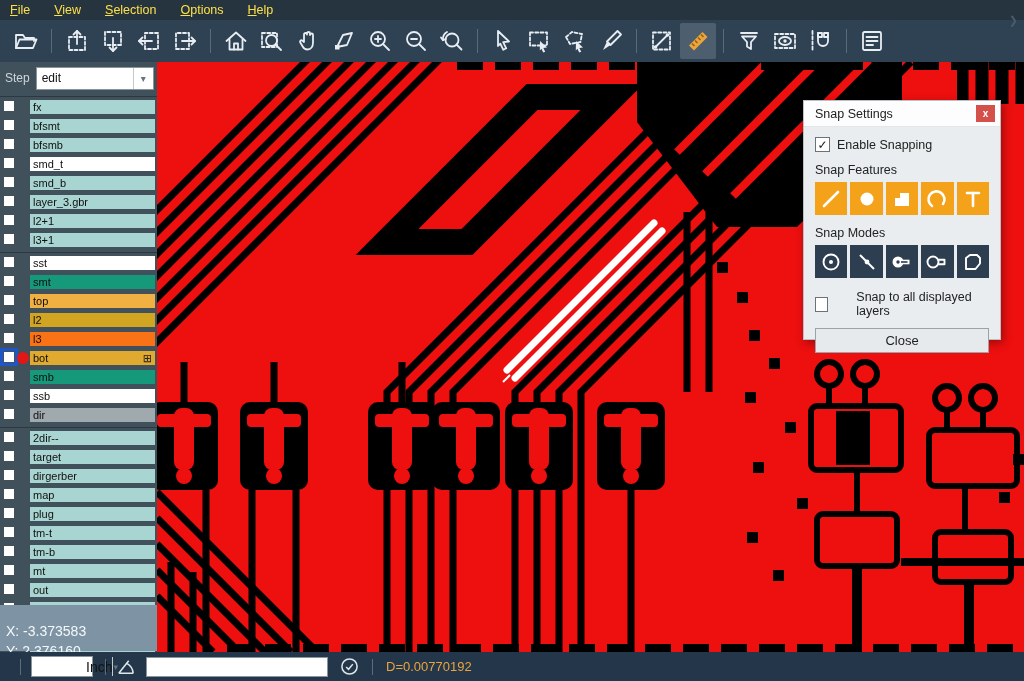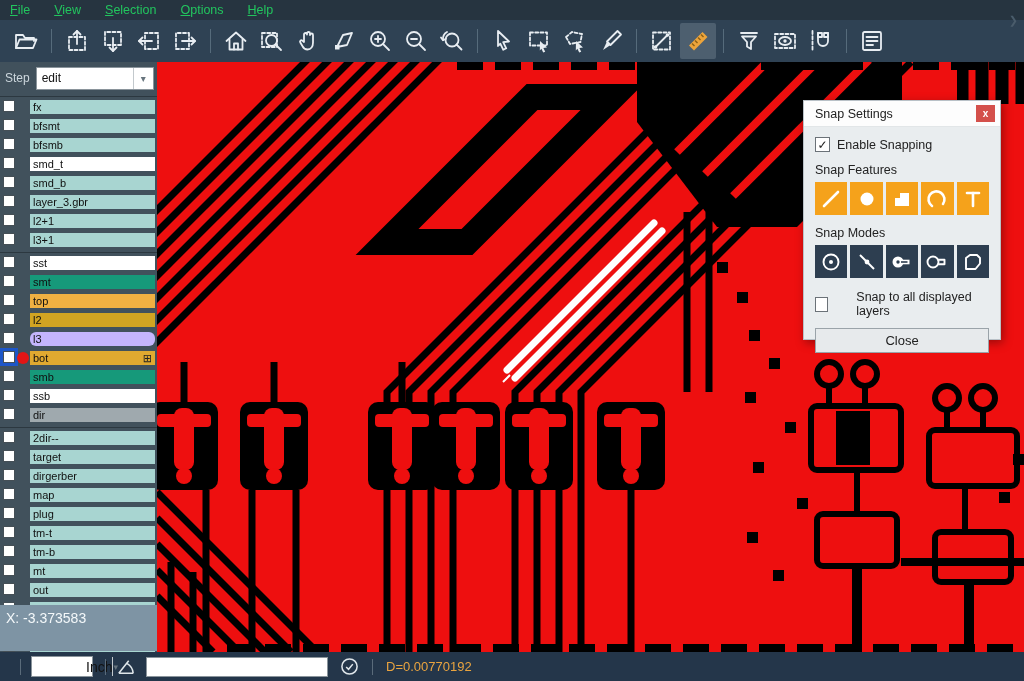--- a/index.html
+++ b/index.html
@@ -2,21 +2,21 @@
 <html><head>
 <meta charset="utf-8">
 <style>
   * { margin:0; padding:0; box-sizing:border-box; }
   html,body { width:1024px; height:681px; overflow:hidden; font-family:"Liberation Sans",sans-serif; }
   #app { position:relative; width:1024px; height:681px; background:#2f4254; }
 
   
   #menubar { position:absolute; left:0; top:0; width:1024px; height:20px; background:#263440;
              display:flex; align-items:center; padding-left:10px; gap:24px; }
-  .menu-item { color:#22c55e; font-size:12.5px; cursor:default; }
+  .menu-item { color:#fde047; font-size:12.5px; cursor:default; }
   .menu-item .u { text-decoration:underline; }
 
   
   #toolbar { position:absolute; left:0; top:20px; width:1024px; height:42px; background:#2f4254;
              display:flex; align-items:center; padding-left:8px; }
   .tbtn { width:36px; height:36px; display:flex; align-items:center; justify-content:center; border-radius:2px; }
   .tbtn.active { background:#4d5f6f; }
   .tsep { width:1px; height:24px; background:#56播0; background:#566b7b; margin:0 7px; }
   #tb-overflow { position:absolute; right:6px; top:14px; color:#4a5c6b; font-size:11px; }
 
@@ -33,21 +33,21 @@
   .lgroup { margin-bottom:4px; border-top:1px solid #2c3840; padding-top:3px; }
   .lrow { position:relative; height:14px; margin-bottom:5px; }
   .lrow .cb { position:absolute; left:3px; top:0px; width:12px; height:12px; background:#fff; border:1.6px solid #454f56; }
   .lrow .cbsel { box-shadow:0 0 0 3px #1d56c8; }
   .lrow .dot { position:absolute; left:17px; top:1px; width:12px; height:12px; border-radius:50%; background:#e31515; }
   .lrow .nm { position:absolute; left:30px; top:0; right:2px; height:14px; font-size:11px; color:#101010;
               padding-left:3px; line-height:14px; white-space:nowrap; overflow:hidden; }
   .lrow .grid { position:absolute; right:5px; top:0; font-size:11px; line-height:14px; color:#222; }
 
   #coordpanel { position:absolute; left:0; top:543px; width:157px; height:46px; background:#7e94a4;
-                color:#f4f8fa; font-size:14px; padding:3px 0 0 6px; line-height:20px; }
+                color:#f4f8fa; font-size:14px; padding:16px 0 0 6px; line-height:20px; }
 
   
   #canvas { position:absolute; left:157px; top:62px; width:867px; height:590px; background:#ee0f0f; }
 
   
   #snapdlg { position:absolute; left:803px; top:100px; width:198px; height:240px; background:#e9edef;
              border:1px solid #b9c1c7; box-shadow:2px 3px 9px rgba(0,0,0,.35); }
   #dlg-title { height:26px; background:#fdfdfd; border-bottom:1px solid #e2e6e8; display:flex;
                align-items:center; justify-content:space-between; padding:0 5px 0 11px; }
   #dlg-title .t { font-size:12.5px; color:#222; }
@@ -318,21 +318,21 @@
           <div class="lrow">
             <div class="cb"></div>
             <div class="nm" style="background: rgb(240, 176, 66);">top</div>
           </div>
           <div class="lrow">
             <div class="cb"></div>
             <div class="nm" style="background: rgb(209, 164, 34);">l2</div>
           </div>
           <div class="lrow">
             <div class="cb"></div>
-            <div class="nm" style="background: #c4b5fd; border-radius: 6px;">l3</div>
+            <div class="nm" style="background: #f97316;">l3</div>
           </div>
           <div class="lrow">
             <div class="cb cbsel"></div>
             <div class="dot" style="background: rgb(227, 21, 21);"></div>
             <div class="nm" style="background: rgb(224, 169, 48);">bot</div>
             <div class="grid">⊞</div>
           </div>
           <div class="lrow">
             <div class="cb"></div>
             <div class="nm" style="background: rgb(22, 153, 122);">smb</div>
@@ -392,20 +392,21 @@
             <div class="nm" style="background: rgb(168, 213, 209);">npt</div>
           </div>
           <div class="lrow">
             <div class="cb"></div>
             <div class="nm" style="background: rgb(168, 213, 209);">via</div>
           </div>
         </div>
       </div>
     <div id="coordpanel">
       <div>X: -3.373583</div>
+      <div>Y: 2.376160</div>
     </div>
   </div>
 
   <div id="canvas">
     <svg width="867" height="590" viewBox="0 0 867 590">
       <rect x="0" y="0" width="867" height="590" fill="#ee0f0f"></rect>
 
       <g stroke="#000" stroke-width="7" fill="none">
         <line x1="-5" y1="153" x2="153" y2="-5"></line>
           <line x1="-5" y1="175" x2="175" y2="-5"></line>

